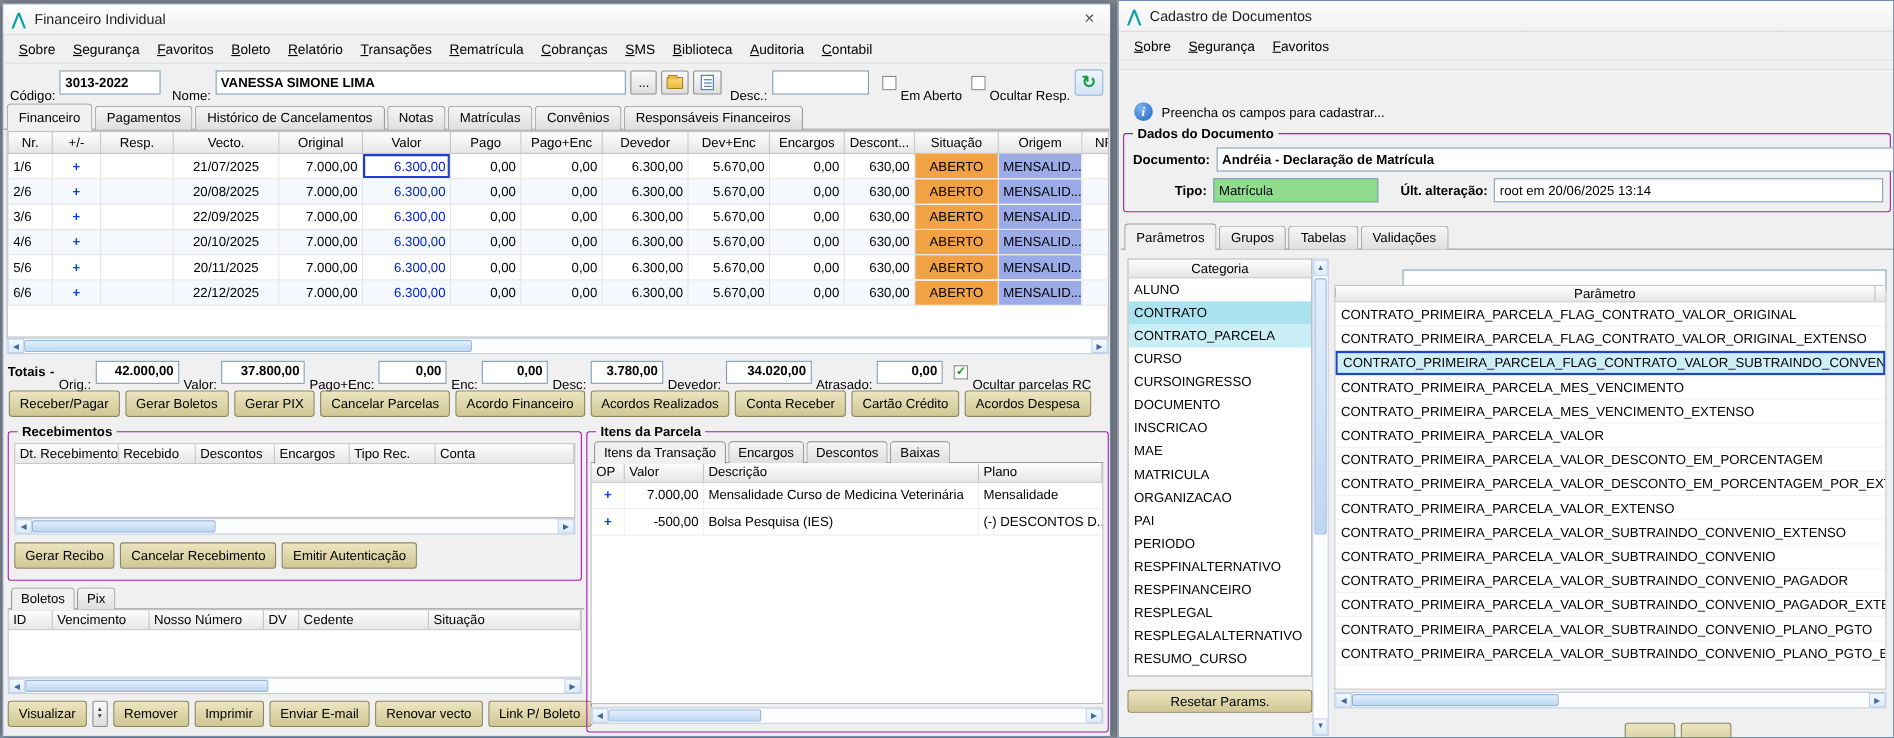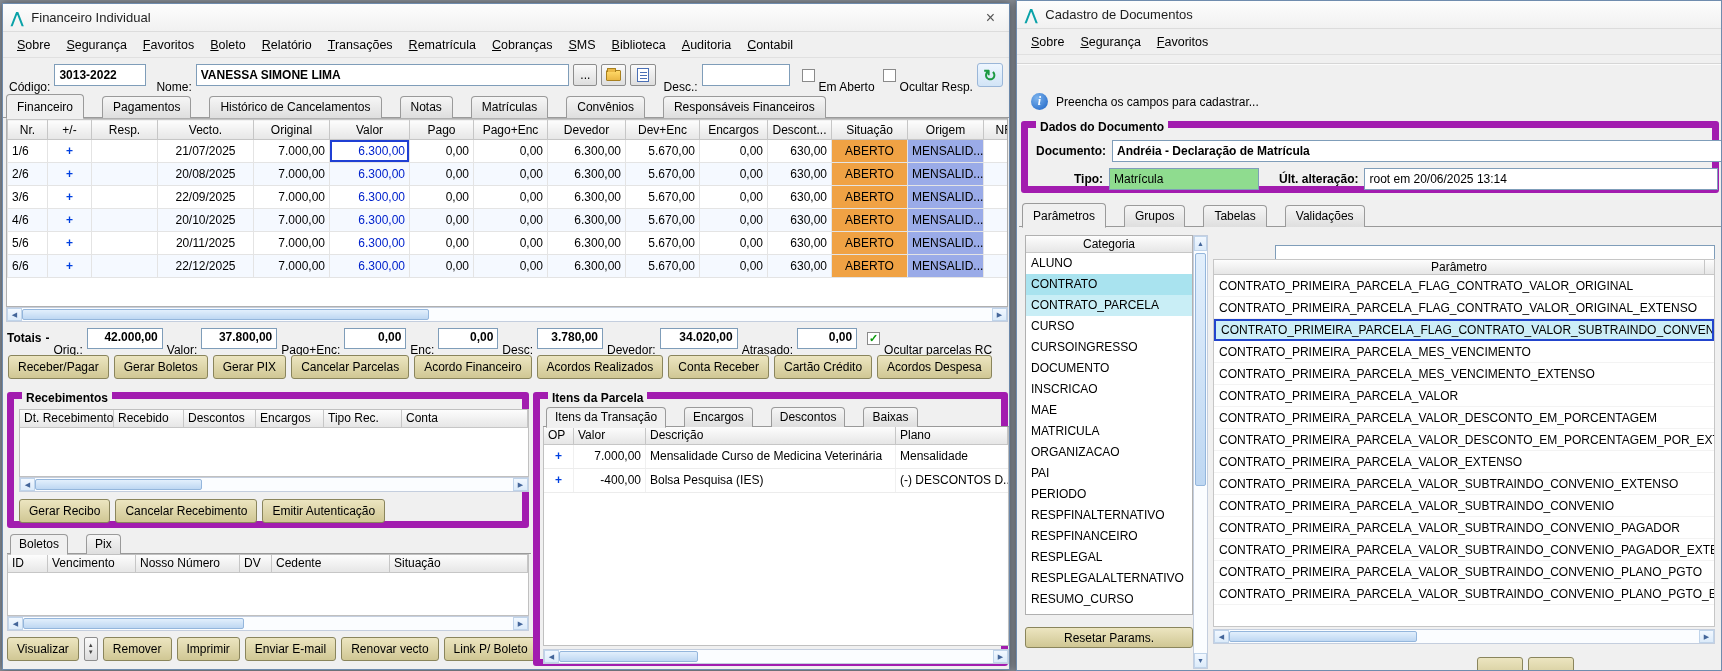--- a/index.html
+++ b/index.html
@@ -30,21 +30,21 @@
   .folder-shape { width:15px; height:11px; background:linear-gradient(#ffd968,#eab845); border:1px solid #a8801e; border-radius:1px; position:relative; }
   .folder-shape::before { content:""; position:absolute; top:-3px; left:0; width:7px; height:3px; background:#eab845; border:1px solid #a8801e; border-bottom:none; border-radius:1px 1px 0 0; }
   .note-shape { width:12px; height:14px; background:#fff; border:1px solid #4a6fb5; position:relative; }
   .note-shape::before { content:""; position:absolute; left:2px; top:3px; width:7px; height:1px; background:#4a6fb5; box-shadow:0 3px 0 #4a6fb5, 0 6px 0 #4a6fb5; }
   .refresh-btn { width:27px; height:24px; border:1px solid #9ab6d8; background:linear-gradient(#eef6ff,#d2e4f6); border-radius:3px; color:#1b9a43; font-size:16px; font-weight:bold; display:inline-flex; align-items:center; justify-content:center; }
 
   .checkbox { width:13px; height:13px; border:1px solid #8a8a8a; background:#fff; display:inline-flex; align-items:center; justify-content:center; font-size:11px; line-height:11px; color:#0c9a0c; font-weight:bold; flex:0 0 auto; }
 
   .tabstrip { display:flex; align-items:flex-end; padding:0 3px; height:26px; position:relative; }
   .tabstrip::after { content:""; position:absolute; left:0; right:0; bottom:0; border-bottom:1px solid #9a9a9a; }
-  .tab { padding:3px 10px 4px; background:linear-gradient(#f6f6f6,#dedede); border:1px solid #9a9a9a; border-bottom:none; border-radius:4px 4px 0 0; margin-right:18px; white-space:nowrap; position:relative; z-index:1;text-align:center; }
+  .tab { padding:3px 10px 4px; background:linear-gradient(#f6f6f6,#dedede); border:1px solid #9a9a9a; border-bottom:none; border-radius:4px 4px 0 0; margin-right:2px; white-space:nowrap; position:relative; z-index:1;text-align:center; }
   .tab[data-index="0"] { background:#f0f0f0; z-index:3; padding-top:5px; margin-bottom:-1px; border-bottom:1px solid #f0f0f0; }
   .tabstrip-sm { height:22px; }
   .tabstrip-sm .tab { padding:2px 8px 3px; }
 
   
   .grid-wrap { position:absolute; left:3px; top:114px; width:1002px; height:189px; background:#fff; border:1px solid #b0b0b0; overflow:hidden; }
   table.grid { border-collapse:collapse; table-layout:fixed; width:1016px; background:#fff; }
   .grid th { background:linear-gradient(#fdfdfd,#e6e6e6); border:1px solid #c6c6c6; font-weight:normal; height:20px; padding:0 3px; overflow:hidden; white-space:nowrap; text-align:center; }
   .grid th[data-index="0"]{width:40px}.grid th[data-index="1"]{width:44px}.grid th[data-index="2"]{width:66px}
   .grid th[data-index="3"]{width:96px}.grid th[data-index="4"]{width:76px}.grid th[data-index="5"]{width:80px}
@@ -72,21 +72,21 @@
   .vscroll .sb-thumb { left:1px; right:1px; }
 
   
   .totalsrow { position:absolute; left:4px; top:322px; width:1000px; height:24px; display:flex; align-items:center; gap:4px; }
   .tbox { border:1px solid #7f9db9; background:#fff; height:21px; padding:1px 4px 0; text-align:right; font-weight:bold; overflow:hidden; }
 
   .btn-khaki { background:linear-gradient(#ece5c0,#d0c794); border:1px solid #8a855c; border-radius:3px; padding:0 9px; height:24px; display:inline-flex; align-items:center; white-space:nowrap; font-family:"Liberation Sans",sans-serif; font-size:12px; }
   .btn-accel::first-letter { text-decoration:underline; }
   .actionsrow { position:absolute; left:5px; top:351px; display:flex; gap:5px; }
 
-  .groupbox { position:absolute; border:7px solid #a21caf; border-radius:3px; }
+  .groupbox { position:absolute; border:1px solid #a21caf; border-radius:3px; }
   .gb-title { position:absolute; top:-8px; left:8px; background:#f0f0f0; padding:0 4px; font-weight:bold; }
 
   .mini-head { display:flex; background:linear-gradient(#fdfdfd,#e6e6e6); border-bottom:1px solid #c6c6c6; height:18px; }
   .mini-head .hcell { border-right:1px solid #c6c6c6; padding:1px 4px; overflow:hidden; white-space:nowrap; }
   .list-body { background:#fff; }
 
   .rec-head .hcell[data-index="0"]{width:94px}.rec-head .hcell[data-index="1"]{width:70px}
   .rec-head .hcell[data-index="2"]{width:72px}.rec-head .hcell[data-index="3"]{width:68px}
   .rec-head .hcell[data-index="4"]{width:78px}.rec-head .hcell[data-index="5"]{flex:1}
 
@@ -442,21 +442,21 @@
       <div>
 
       <div class="it-row" data-index="0">
           <span class="cell it-op">+</span>
           <span class="cell it-val">7.000,00</span>
           <span class="cell it-desc">Mensalidade Curso de Medicina Veterinária</span>
           <span class="cell it-plano">Mensalidade</span>
         </div>
           <div class="it-row" data-index="1">
           <span class="cell it-op">+</span>
-          <span class="cell it-val">-400,00</span>
+          <span class="cell it-val">-500,00</span>
           <span class="cell it-desc">Bolsa Pesquisa (IES)</span>
           <span class="cell it-plano">(-) DESCONTOS D...</span>
         </div>
         </div>
       <div class="list-body" style="height:152px"></div>
     </div>
     <div class="hscroll" style="left:3px; top:250px; width:466px;">
       <span class="sb-btn">◀</span>
       <span class="sb-track">
           <span class="sb-thumb" style="left:0; width:32%;"></span>

